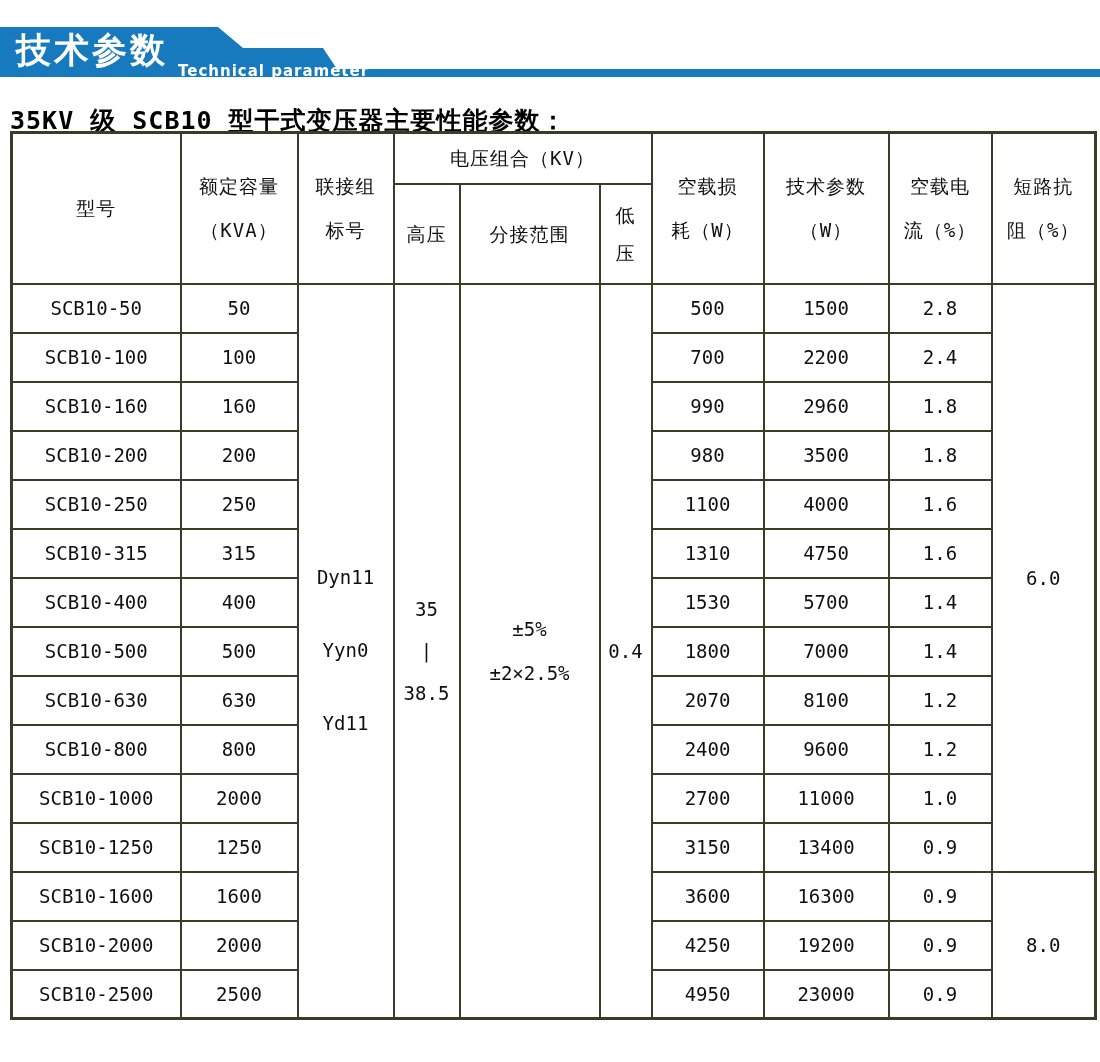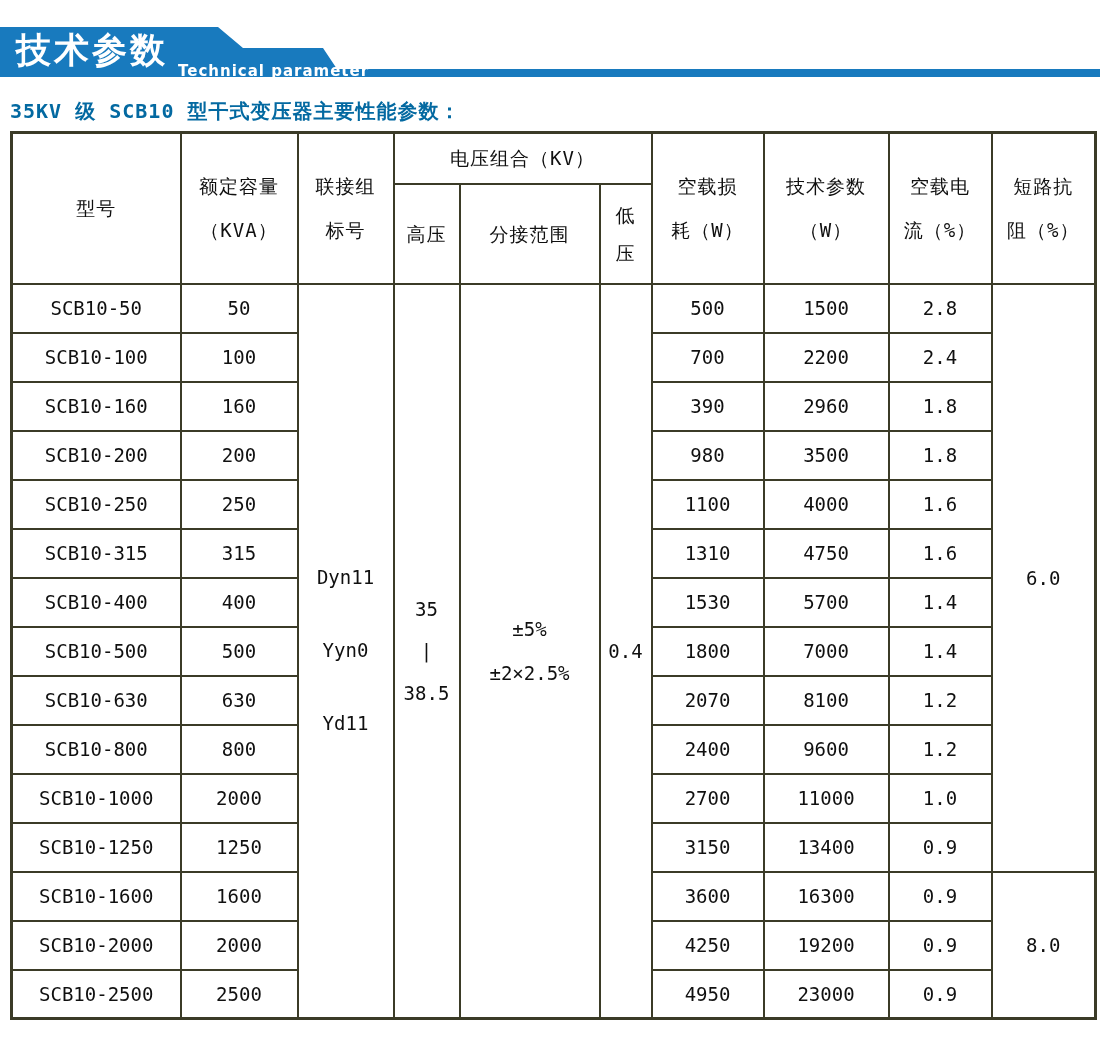--- a/index.html
+++ b/index.html
@@ -16,22 +16,22 @@
     font-size:35px;font-weight:bold;color:#ffffff;letter-spacing:3px;
     font-family:"DejaVu Sans","Liberation Sans",sans-serif;line-height:1;
   }
   .banner-en{
     position:absolute;left:178px;top:64px;
     font-size:15px;font-weight:bold;color:#ffffff;letter-spacing:1px;
     font-family:"DejaVu Sans","Liberation Sans",sans-serif;line-height:1;
   }
   
   .caption{
-    position:absolute;left:10px;top:98px;
-    font-size:20px;font-weight:bold;letter-spacing:1px;color:#0369a1;
+    position:absolute;left:10px;top:108px;
+    font-size:25px;font-weight:bold;letter-spacing:1px;color:#000000;
     line-height:26px;
   }
   
   .tblwrap{position:absolute;left:10px;top:131px;}
   table{
     border-collapse:collapse;table-layout:fixed;width:1084px;
     border:3px solid #3b3b27;
   }
   th,td{
     border:2px solid #3b3b27;
@@ -121,21 +121,21 @@
   <tr class="dr">
     <td>SCB10-100</td>
     <td>100</td>
     <td>700</td>
     <td>2200</td>
     <td>2.4</td>
   </tr>
   <tr class="dr">
     <td>SCB10-160</td>
     <td>160</td>
-    <td>390</td>
+    <td>990</td>
     <td>2960</td>
     <td>1.8</td>
   </tr>
   <tr class="dr">
     <td>SCB10-200</td>
     <td>200</td>
     <td>980</td>
     <td>3500</td>
     <td>1.8</td>
   </tr>

